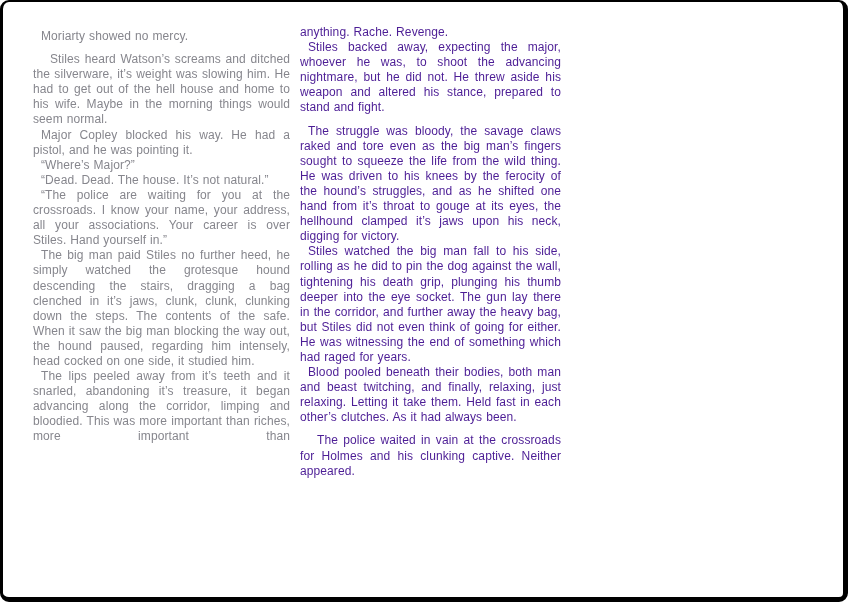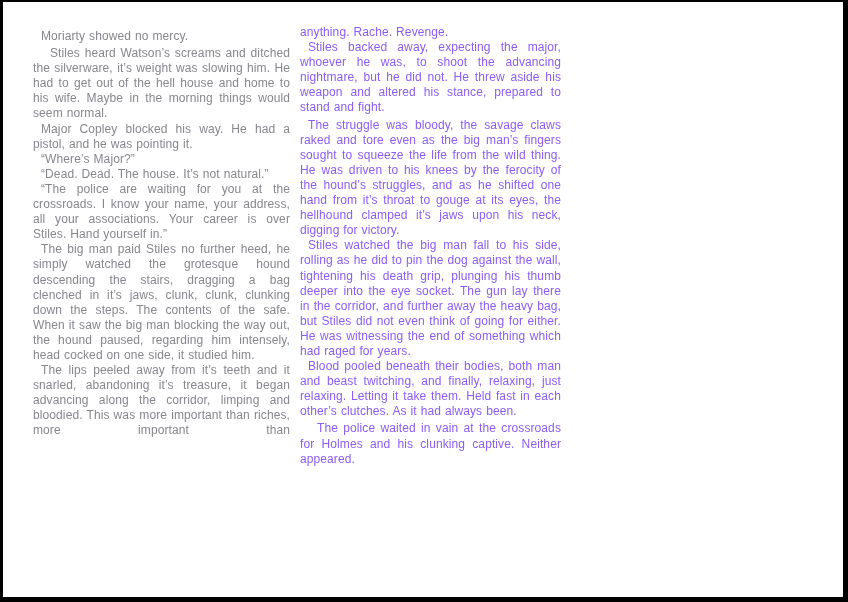--- a/index.html
+++ b/index.html
@@ -27,41 +27,41 @@
     line-height: 15.1px;
     letter-spacing: 0.1px;
   }
   .column-left  { left: 30px;  width: 257px; top: 27px; }
   .column-right { left: 297px; width: 261px; top: 23px; }
   .para {
     margin: 0;
     text-align: justify;
     word-spacing: 0.5px;
   }
-  .para.gap { margin-top: 2px; }
+  .para.gap { margin-top: 8px; }
   .indent-none { text-indent: 0; }
   .indent-sm   { text-indent: 8px; }
   .indent-lg   { text-indent: 17px; }
   .justify-last { text-align-last: justify; }
 </style>
 </head>
 <body>
 
-<div class="frame" style="background: rgb(255, 255, 255); border-color: rgb(0, 0, 0);">
+<div class="frame" style="background: rgb(255, 255, 255); border-color: rgb(0, 0, 0); border-radius: 9px;">
   <div class="column column-left" style="color: rgb(134, 134, 141);">
       <p class="para indent-sm">Moriarty showed no mercy.</p>
       <p class="para indent-lg gap">Stiles heard Watson’s screams and ditched the silverware, it’s weight was slowing him. He had to get out of the hell house and home to his wife. Maybe in the morning things would seem normal.</p>
       <p class="para indent-sm">Major Copley blocked his way. He had a pistol, and he was pointing it.</p>
       <p class="para indent-sm">“Where’s Major?”</p>
       <p class="para indent-sm">“Dead. Dead. The house. It’s not natural.”</p>
       <p class="para indent-sm">“The police are waiting for you at the crossroads. I know your name, your address, all your associations. Your career is over Stiles. Hand yourself in.”</p>
       <p class="para indent-sm">The big man paid Stiles no further heed, he simply watched the grotesque hound descending the stairs, dragging a bag clenched in it’s jaws, clunk, clunk, clunking down the steps. The contents of the safe. When it saw the big man blocking the way out, the hound paused, regarding him intensely, head cocked on one side, it studied him.</p>
       <p class="para indent-sm justify-last">The lips peeled away from it’s teeth and it snarled, abandoning it’s treasure, it began advancing along the corridor, limping and bloodied. This was more important than riches, more important than</p>
     </div>
-  <div class="column column-right" style="color: #8b5cf6;">
+  <div class="column column-right" style="color: #4c1d95;">
       <p class="para indent-none">anything. Rache. Revenge.</p>
       <p class="para indent-sm">Stiles backed away, expecting the major, whoever he was, to shoot the advancing nightmare, but he did not. He threw aside his weapon and altered his stance, prepared to stand and fight.</p>
       <p class="para indent-sm gap">The struggle was bloody, the savage claws raked and tore even as the big man’s fingers sought to squeeze the life from the wild thing. He was driven to his knees by the ferocity of the hound’s struggles, and as he shifted one hand from it’s throat to gouge at its eyes, the hellhound clamped it’s jaws upon his neck, digging for victory.</p>
       <p class="para indent-sm">Stiles watched the big man fall to his side, rolling as he did to pin the dog against the wall, tightening his death grip, plunging his thumb deeper into the eye socket. The gun lay there in the corridor, and further away the heavy bag, but Stiles did not even think of going for either. He was witnessing the end of something which had raged for years.</p>
       <p class="para indent-sm">Blood pooled beneath their bodies, both man and beast twitching, and finally, relaxing, just relaxing. Letting it take them. Held fast in each other’s clutches. As it had always been.</p>
       <p class="para indent-lg gap">The police waited in vain at the crossroads for Holmes and his clunking captive. Neither appeared.</p>
     </div>
 </div>
 
 </body></html>

